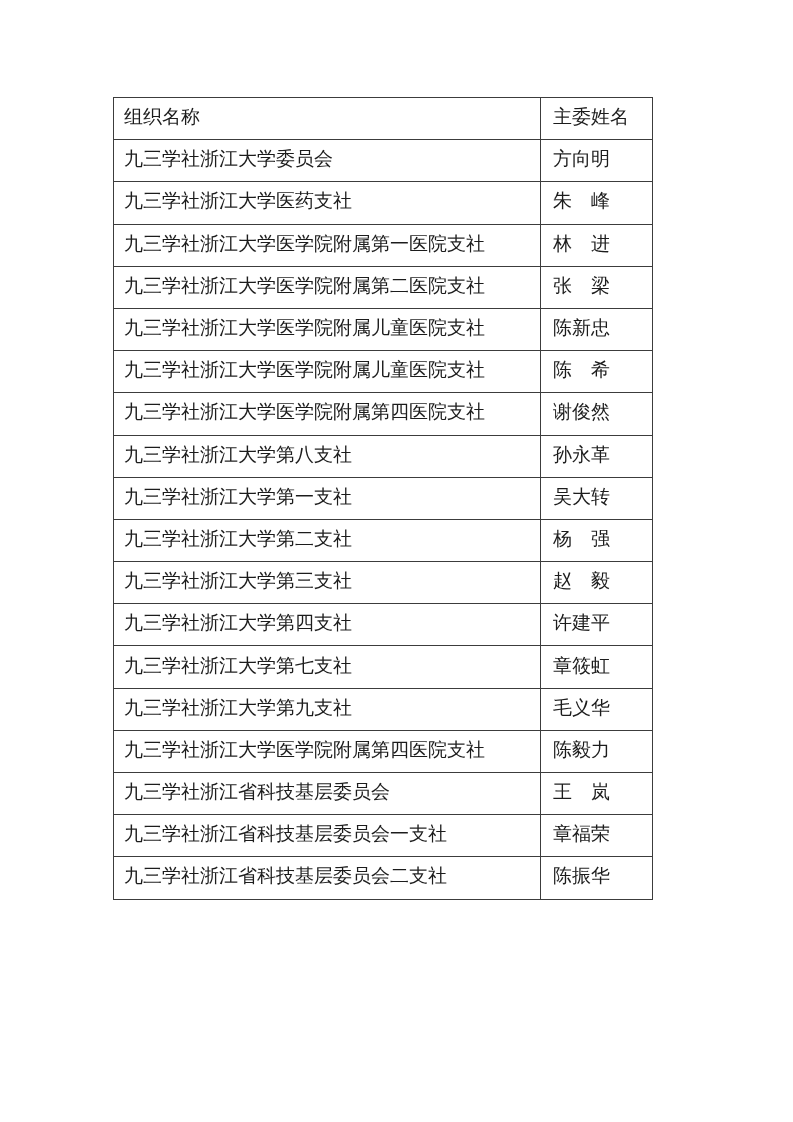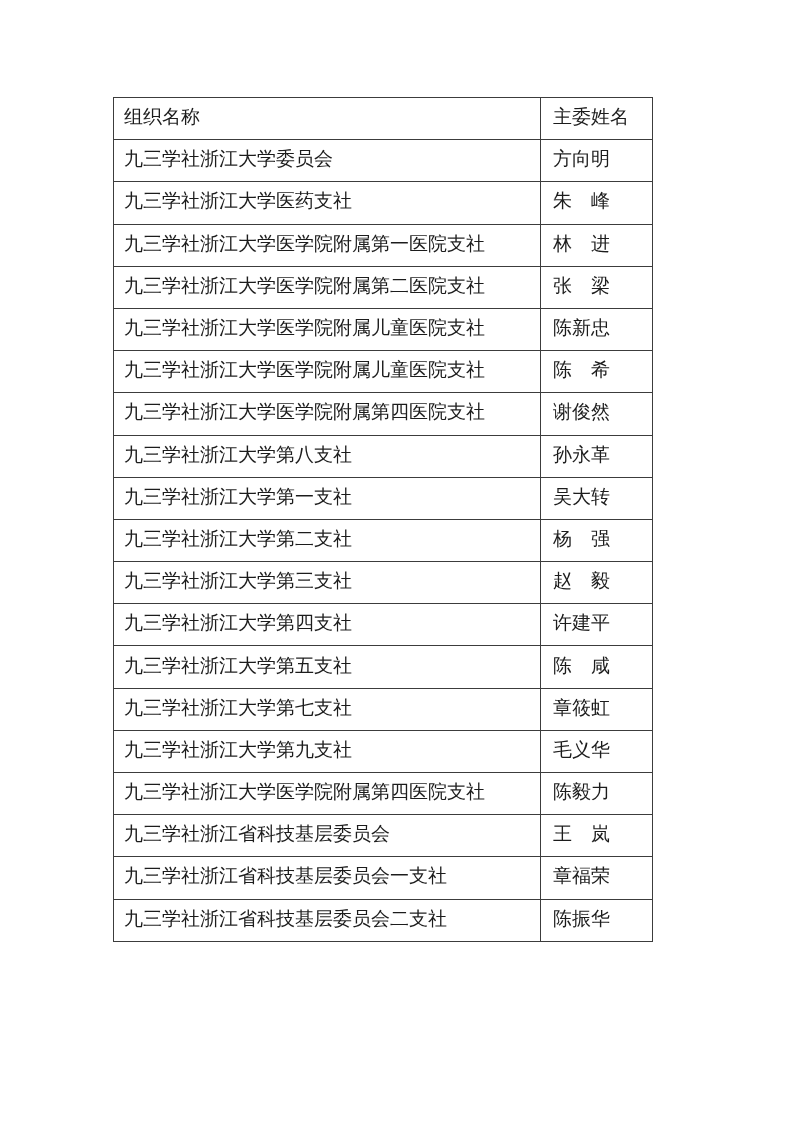--- a/index.html
+++ b/index.html
@@ -111,24 +111,20 @@
   <tr>
     <td class="col-org">九三学社浙江大学第三支社</td>
     <td class="col-chair">赵　毅</td>
   </tr>
 
   <tr>
     <td class="col-org">九三学社浙江大学第四支社</td>
     <td class="col-chair">许建平</td>
   </tr>
 
-  <tr>
-    <td class="col-org">九三学社浙江大学第五支社</td>
-    <td class="col-chair">陈　咸</td>
-  </tr>
 
 
   <tr>
     <td class="col-org">九三学社浙江大学第七支社</td>
     <td class="col-chair">章筱虹</td>
   </tr>
 
 
   <tr>
     <td class="col-org">九三学社浙江大学第九支社</td>

